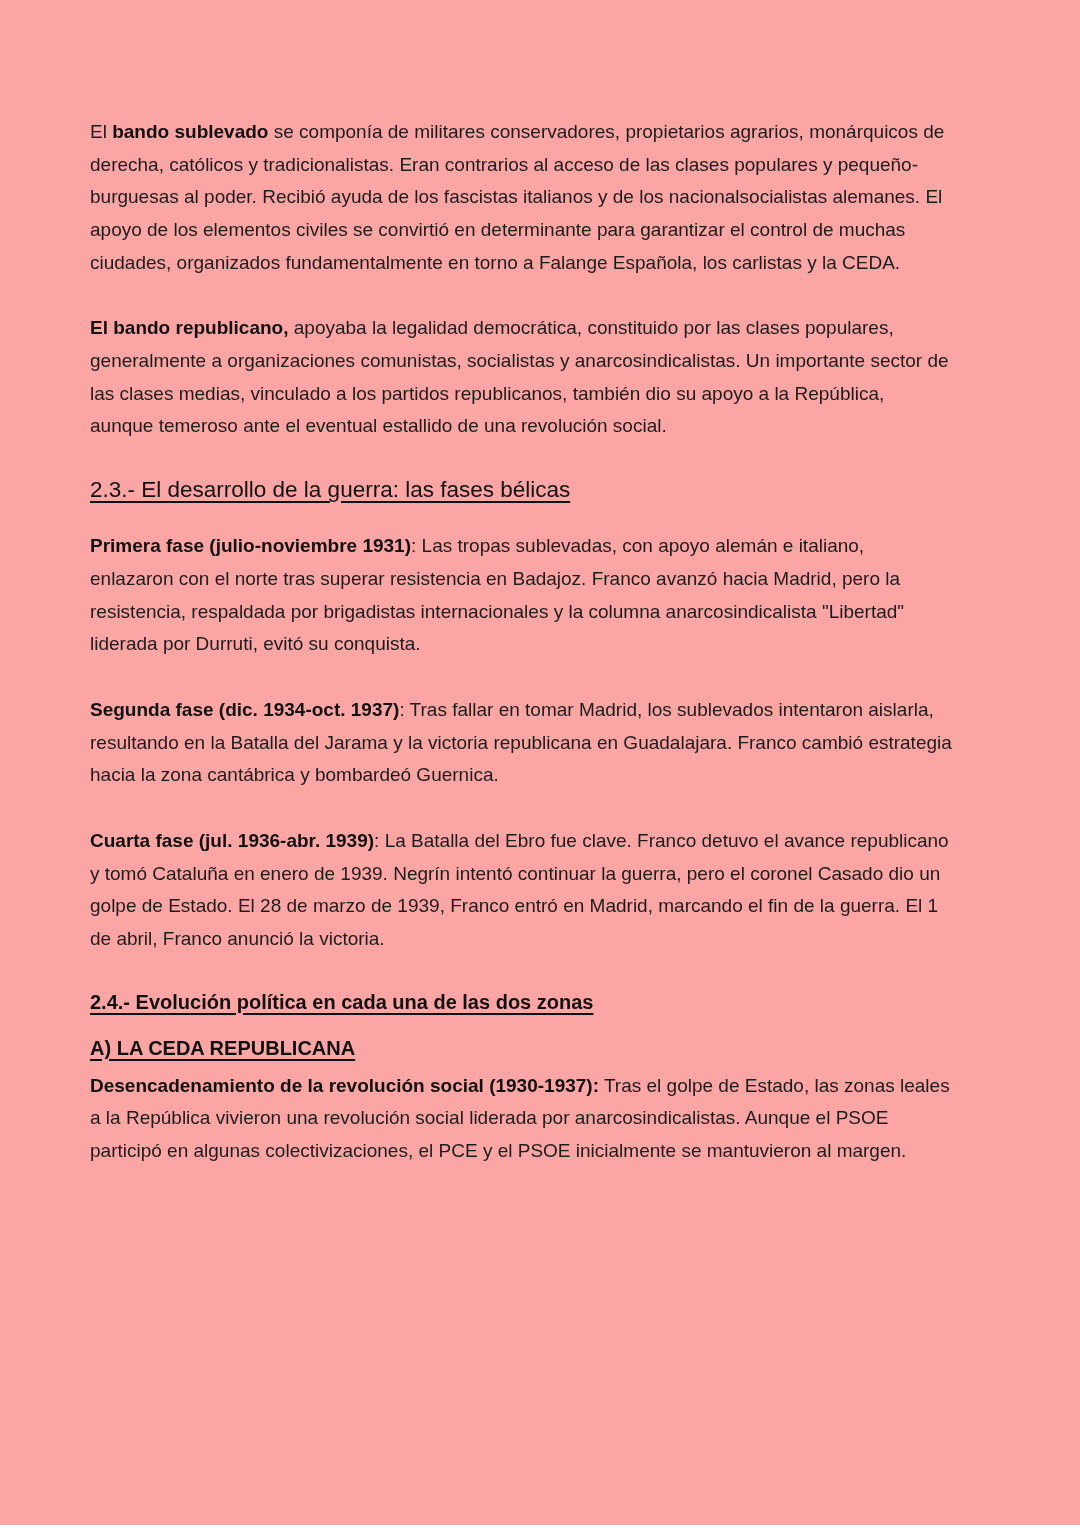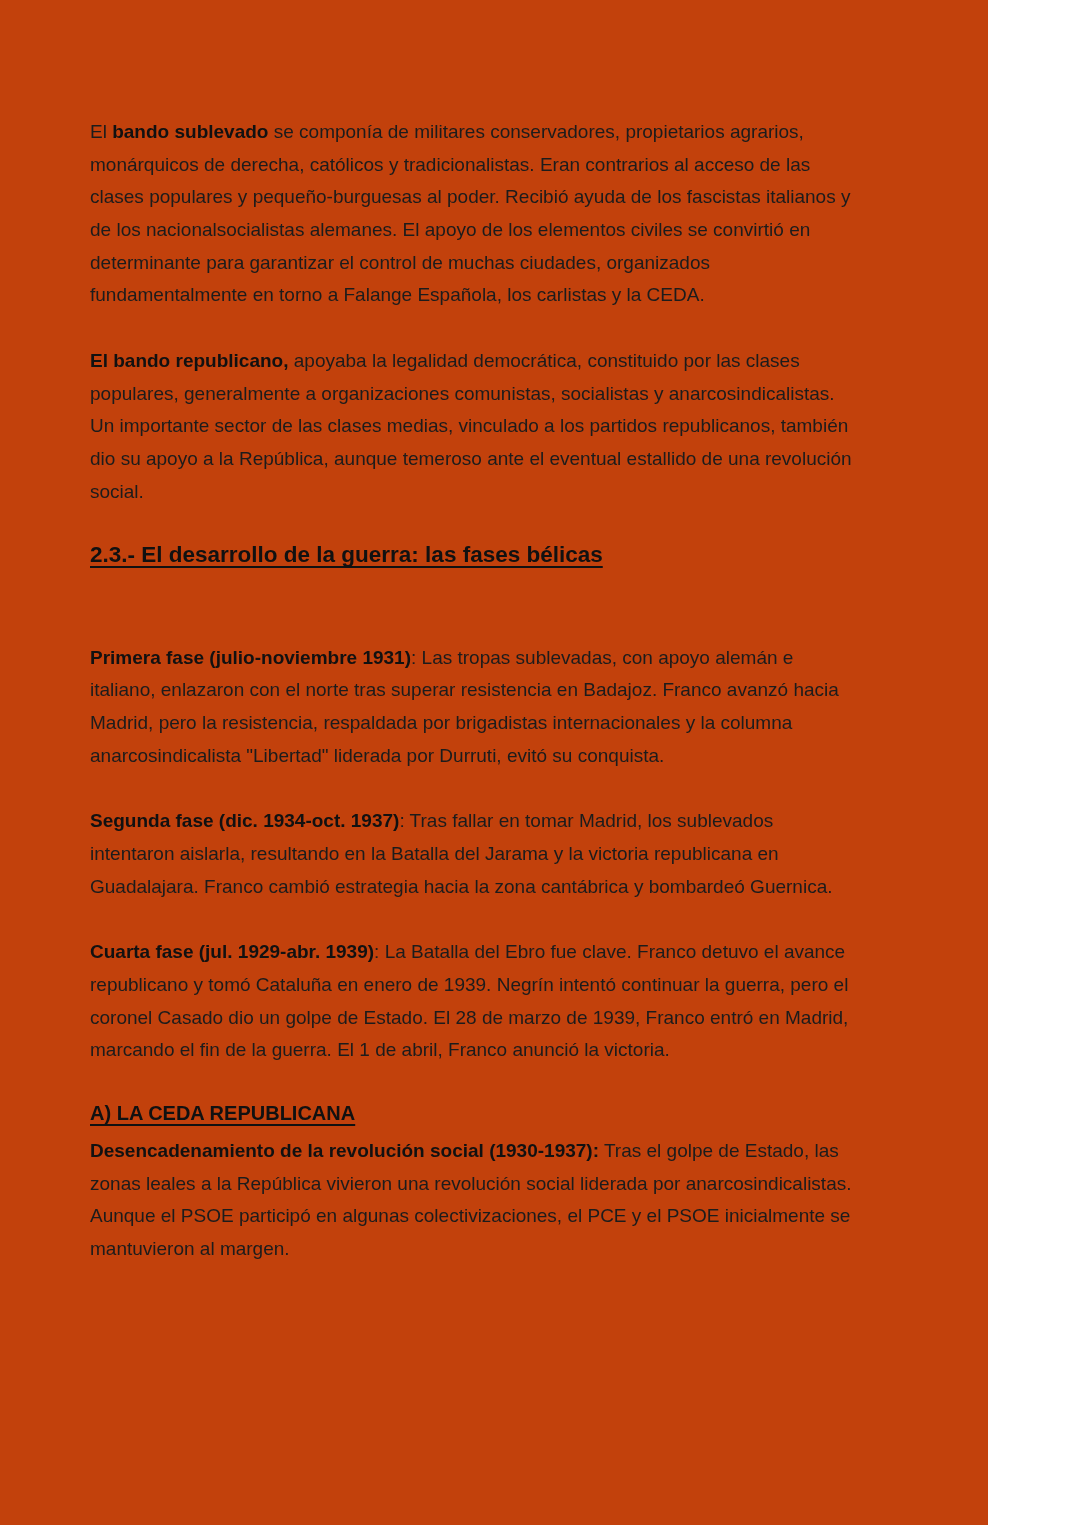--- a/index.html
+++ b/index.html
@@ -10,44 +10,44 @@
   }
   body {
     width: 1080px;
     min-height: 1525px;
     font-family: "Liberation Sans", "DejaVu Sans", sans-serif;
     color: #1c1c1c;
     -webkit-font-smoothing: antialiased;
   }
   .doc {
     box-sizing: border-box;
-    width: 988px;
+    width: 1080px;
     min-height: 1525px;
     padding: 116px 128px 80px 90px;
-    background: #c2410c;
+    background: #fca5a5;
   }
   .body-para {
     font-size: 19px;
     line-height: 1.72;
     margin: 0 0 33px 0;
     color: #1c1c1c;
   }
   .body-para strong {
     font-weight: 700;
     color: #111111;
   }
   .h-major {
     font-size: 22.5px;
-    font-weight: 700;
+    font-weight: 400;
     line-height: 1.25;
     color: #111111;
     text-decoration: underline;
     text-decoration-thickness: 2px;
     text-underline-offset: 4px;
-    margin: 0 0 72px 0;
+    margin: 0 0 26px 0;
   }
   .h-minor {
     font-size: 20px;
     font-weight: 700;
     line-height: 1.3;
     color: #111111;
     text-decoration: underline;
     text-decoration-thickness: 2px;
     text-underline-offset: 4px;
     margin: 0 0 20px 0;
@@ -72,20 +72,21 @@
 
   <p class="body-para"><strong>El bando republicano,</strong><span>  apoyaba la legalidad democrática, constituido por las clases populares, generalmente a organizaciones comunistas, socialistas y anarcosindicalistas. Un importante sector de las clases medias, vinculado a los partidos republicanos, también dio su apoyo a la República, aunque temeroso ante el eventual estallido de una revolución social.</span></p>
 
   <h2 class="h-major">2.3.- El desarrollo de la guerra: las fases bélicas</h2>
 
   <p class="body-para"><strong>Primera fase (julio-noviembre 1931)</strong><span>: Las tropas sublevadas, con apoyo alemán e italiano, enlazaron con el norte tras superar resistencia en Badajoz. Franco avanzó hacia Madrid, pero la resistencia, respaldada por brigadistas internacionales y la columna anarcosindicalista "Libertad" liderada por Durruti, evitó su conquista.</span></p>
 
   <p class="body-para"><strong>Segunda fase (dic. 1934-oct. 1937)</strong><span>: Tras fallar en tomar Madrid, los sublevados intentaron aislarla, resultando en la Batalla del Jarama y la victoria republicana en Guadalajara. Franco cambió estrategia hacia la zona cantábrica y bombardeó Guernica.</span></p>
 
 
-  <p class="body-para"><strong>Cuarta fase (jul. 1929-abr. 1939)</strong><span>: La Batalla del Ebro fue clave. Franco detuvo el avance republicano y tomó Cataluña en enero de 1939. Negrín intentó continuar la guerra, pero el coronel Casado dio un golpe de Estado. El 28 de marzo de 1939, Franco entró en Madrid, marcando el fin de la guerra. El 1 de abril, Franco anunció la victoria.</span></p>
+  <p class="body-para"><strong>Cuarta fase (jul. 1936-abr. 1939)</strong><span>: La Batalla del Ebro fue clave. Franco detuvo el avance republicano y tomó Cataluña en enero de 1939. Negrín intentó continuar la guerra, pero el coronel Casado dio un golpe de Estado. El 28 de marzo de 1939, Franco entró en Madrid, marcando el fin de la guerra. El 1 de abril, Franco anunció la victoria.</span></p>
 
+  <h3 class="h-minor">2.4.- Evolución política en cada una de las dos zonas</h3>
 
   <h4 class="h-sub">A) LA CEDA REPUBLICANA</h4>
 
   <p class="body-para"><strong>Desencadenamiento de la revolución social (1930-1937):</strong><span> Tras el golpe de Estado, las zonas leales a la República vivieron una revolución social liderada por anarcosindicalistas. Aunque el PSOE participó en algunas colectivizaciones, el PCE y el PSOE inicialmente se mantuvieron al margen.</span></p>
 
 </main>
 
 </body></html>

